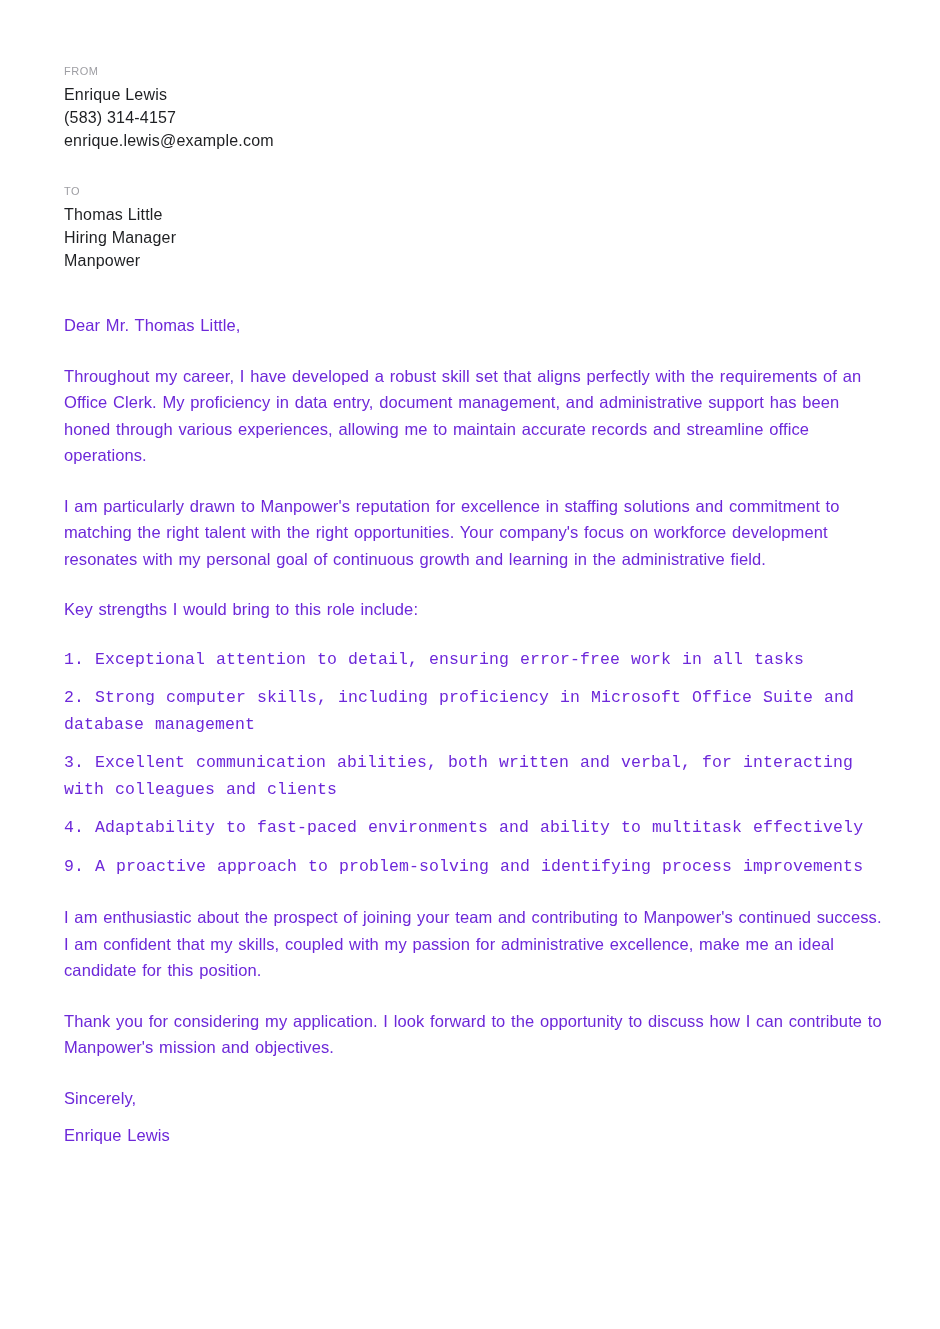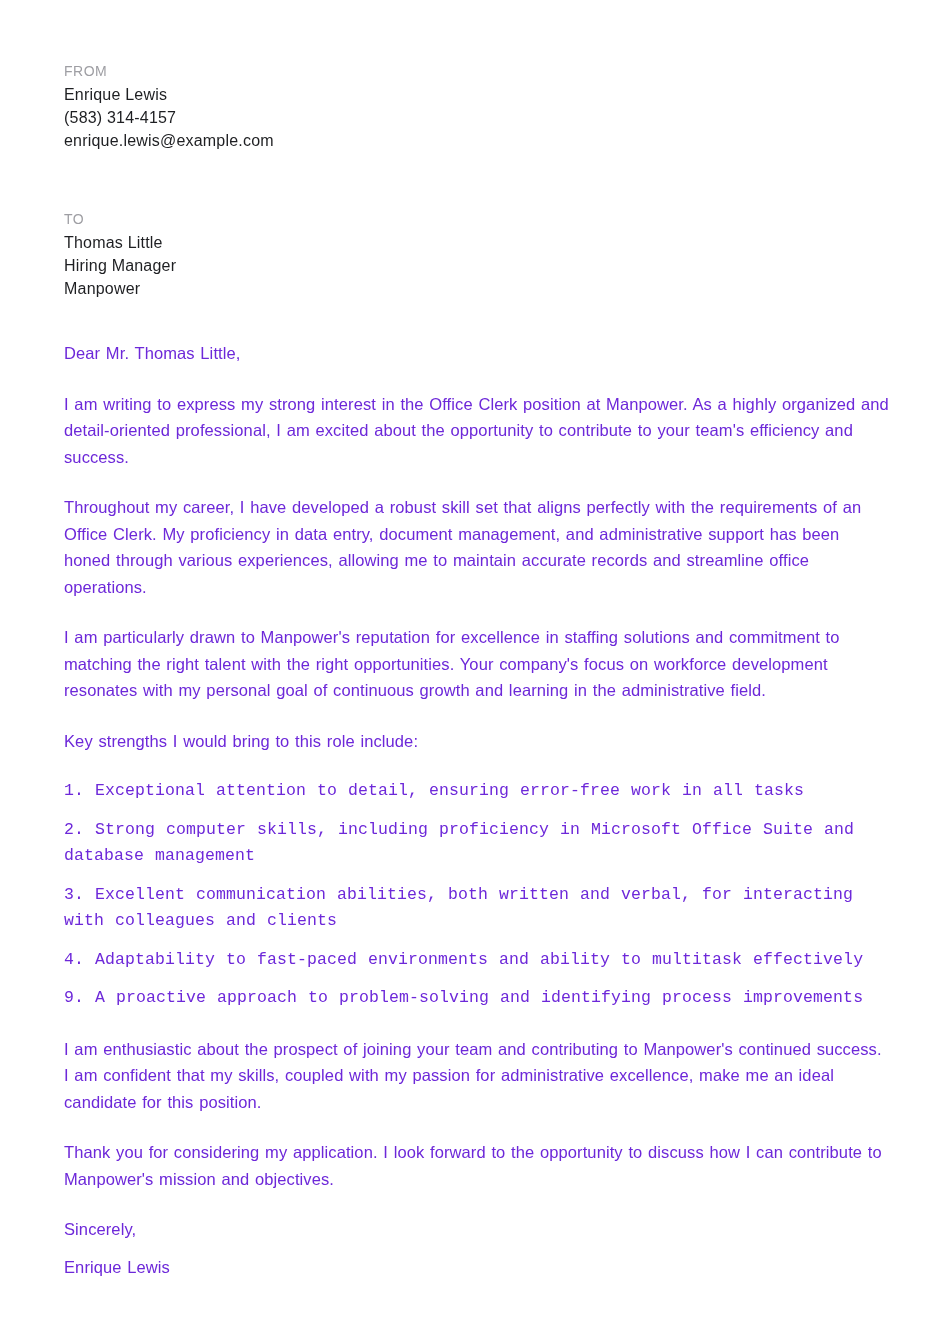--- a/index.html
+++ b/index.html
@@ -11,35 +11,35 @@
     position: relative;
     width: 940px;
     height: 1329px;
     box-sizing: border-box;
     background: #ffffff;
     padding: 62px 50px 0 64px;
     font-family: "Liberation Sans", "DejaVu Sans", sans-serif;
     overflow: hidden;
   }
   .meta-label {
-    font-size: 14px;
+    font-size: 11px;
     line-height: 19px;
     letter-spacing: 0.5px;
     color: #9e9ea3;
     margin: 0 0 2px 0;
   }
   .meta-line {
     font-size: 16px;
     line-height: 23px;
     letter-spacing: 0.2px;
     color: #1e1f22;
     margin: 0;
   }
   .to-block {
-    margin-top: 58px;
+    margin-top: 30px;
   }
   .letter-body {
     margin-top: 40px;
     font-size: 16.5px;
     line-height: 26.5px;
     letter-spacing: 0.1px;
     word-spacing: 1px;
     color: #6d28d9;
     width: 826px;
   }
@@ -80,21 +80,20 @@
       <p class="meta-label">TO</p>
       <p class="meta-line">Thomas Little</p>
       <p class="meta-line">Hiring Manager</p>
       <p class="meta-line">Manpower</p>
     </div>
   </div>
 
   <div class="letter-body">
     <p>Dear Mr. Thomas Little,</p>
 
-    <p>I am writing to express my strong interest in the Office Clerk position at Manpower. As a highly organized and detail-oriented professional, I am excited about the opportunity to contribute to your team's efficiency and success.</p>
     <p>Throughout my career, I have developed a robust skill set that aligns perfectly with the requirements of an Office Clerk. My proficiency in data entry, document management, and administrative support has been honed through various experiences, allowing me to maintain accurate records and streamline office operations.</p>
     <p>I am particularly drawn to Manpower's reputation for excellence in staffing solutions and commitment to matching the right talent with the right opportunities. Your company's focus on workforce development resonates with my personal goal of continuous growth and learning in the administrative field.</p>
     <p>Key strengths I would bring to this role include:</p>
 
     <div class="strengths-list">
       <p>1. Exceptional attention to detail, ensuring error-free work in all tasks</p>
       <p>2. Strong computer skills, including proficiency in Microsoft Office Suite and database management</p>
       <p>3. Excellent communication abilities, both written and verbal, for interacting with colleagues and clients</p>
       <p>4. Adaptability to fast-paced environments and ability to multitask effectively</p>
       <p>9. A proactive approach to problem-solving and identifying process improvements</p>

